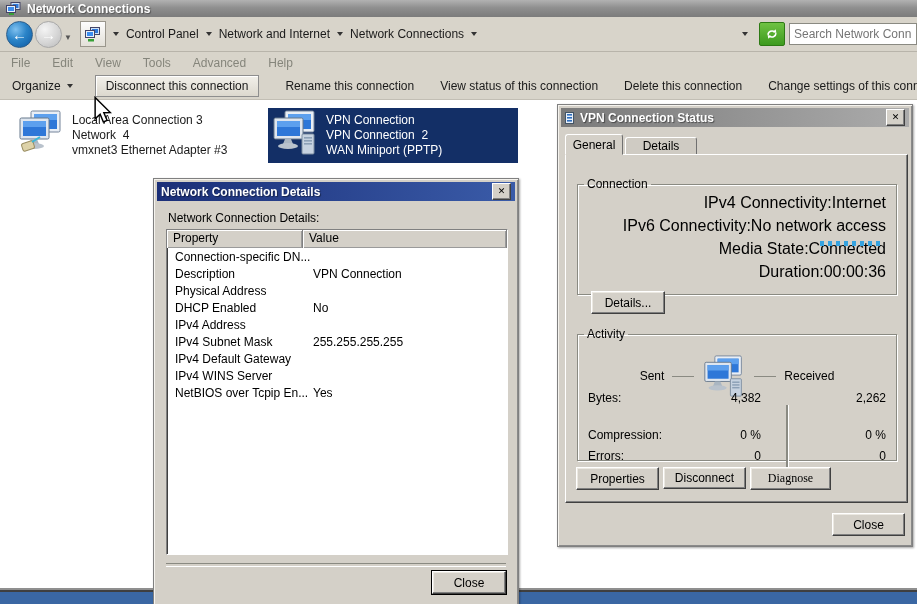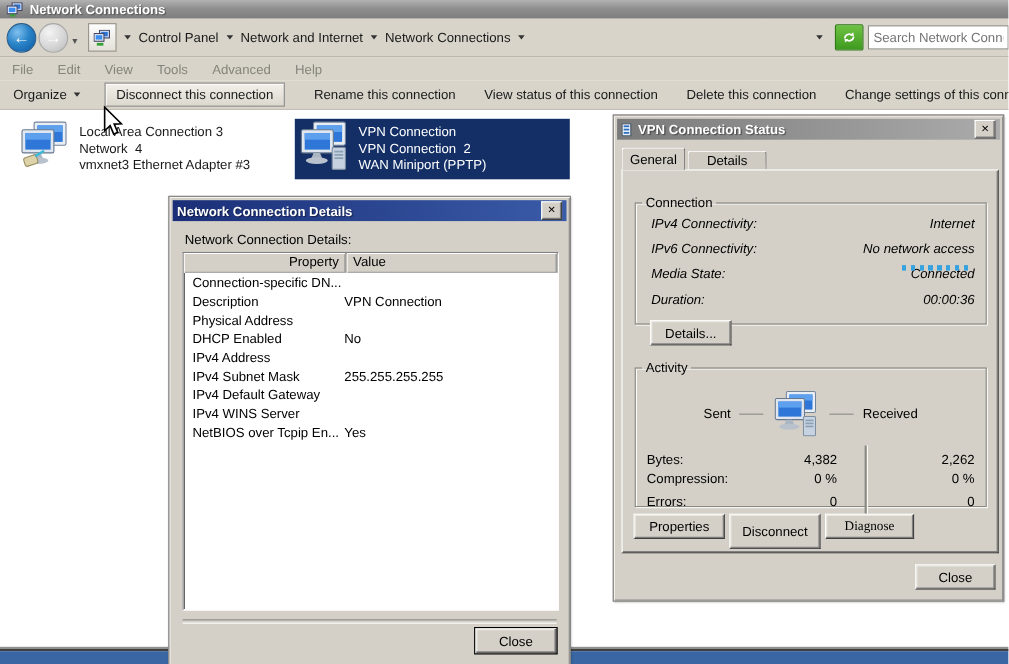--- a/index.html
+++ b/index.html
@@ -78,21 +78,21 @@
   
   .tabpage{position:absolute;left:7px;top:49px;width:341px;height:347px;background:#d4d0c8;
     border:1px solid;border-color:#fff #404040 #404040 #fff;box-shadow:inset -1px -1px 0 #808080;}
   .tab{position:absolute;background:#d4d0c8;border:1px solid;border-color:#fff #707070 #d4d0c8 #fff;
     border-radius:3px 3px 0 0;font-size:12px;display:flex;align-items:center;justify-content:center;box-sizing:border-box;}
   .tab-sel{left:7px;top:29px;width:58px;height:21px;z-index:2;}
   .tab-unsel{left:67px;top:32px;width:72px;height:18px;background:#cfcbc3;}
   fieldset.grp{position:absolute;margin:0;padding:0;border:1px solid #8a8a82;
     box-shadow:1px 1px 0 #fff, inset 1px 1px 0 #fff;}
   fieldset.grp legend{font-size:12px;padding:0 3px;margin-left:6px;}
-  .crow{display:flex;justify-content:space-between;font-size:12px;padding:0 10px 0 14px;height:23px;align-items:center;font-style:italic;}
+  .crow{display:flex;justify-content:flex-end;font-size:16px;padding:0 10px 0 14px;height:23px;align-items:center;}
   .activity-head{position:absolute;left:0;top:14px;width:100%;display:flex;align-items:center;justify-content:center;gap:8px;font-size:12px;}
   .dashline{width:22px;height:1px;background:#8a8a82;}
   .statrow{position:absolute;left:10px;width:298px;display:grid;grid-template-columns:95px 78px 42px 83px;font-size:12px;align-items:center;}
   .statrow .lbl{text-align:left;}
   .statrow .v{text-align:right;}
   .vdivider{position:absolute;left:208px;top:64px;width:2px;height:66px;background:#8a8a82;box-shadow:1px 0 0 #fff;}
   .dotted-annot{position:absolute;width:60px;height:5px;
     background:repeating-linear-gradient(90deg,#35a3e0 0 4px,transparent 4px 8px);}
 </style>
 </head>
@@ -281,56 +281,56 @@
               <rect x="30" y="26" width="12" height="19" rx="1" fill="#c6d2e0" stroke="#7c8da0"></rect>
               <rect x="32" y="29" width="8" height="1.6" fill="#8ca0b6"></rect>
               <rect x="32" y="32" width="8" height="1.6" fill="#8ca0b6"></rect>
               <rect x="32" y="35" width="8" height="1.6" fill="#8ca0b6"></rect>
             </svg>
         </span>
         <span class="dashline"></span>
         <span>Received</span>
       </div>
       <div class="vdivider"></div>
-      <div class="statrow" style="top:70px;">
+      <div class="statrow" style="top:50px;">
         <span class="lbl">Bytes:</span>
         <span class="v">4,382</span>
         <span></span>
         <span class="v">2,262</span>
       </div>
       <div class="statrow" style="top:87px;">
         <span class="lbl">Compression:</span>
         <span class="v">0 %</span>
         <span></span>
         <span class="v">0 %</span>
       </div>
       <div class="statrow" style="top:108px;">
         <span class="lbl">Errors:</span>
         <span class="v">0</span>
         <span></span>
         <span class="v">0</span>
       </div>
     </fieldset>
 
     <div class="btn" style="position:absolute;left:18px;top:362px;width:83px;height:23px;">Properties</div>
-    <div class="btn" style="position:absolute;left:105px;top:362px;width:83px;height:32px;">Disconnect</div>
+    <div class="btn" style="position:absolute;left:105px;top:362px;width:83px;height:22px;">Disconnect</div>
     <div class="btn" style="position:absolute;left:192px;top:362px;width:81px;height:23px;font-family:Liberation Serif, serif;">Diagnose</div>
     <div class="btn" style="position:absolute;left:274px;top:408px;width:73px;height:23px;">Close</div>
   </div>
 
   <div class="dlg" style="left:153px;top:178px;width:364px;height:430px;">
     <div class="dlgtitle title-blue">
       <span class="txt">Network Connection Details</span>
       <div class="xbtn">✕</div>
     </div>
     <div style="position:absolute;left:14px;top:32px;font-size:12px;">Network Connection Details:</div>
 
     <div class="sunken" style="position:absolute;left:12px;top:50px;width:340px;height:324px;overflow:hidden;">
       <div class="lvheader">
-        <div class="hcell" style="width:148px;text-align:right;">Property</div>
+        <div class="hcell" style="width:136px;">Property</div>
         <div class="hcell" style="flex:1;">Value</div>
       </div>
       <div class="lvrow">
           <span class="c1">Connection-specific DN...</span>
           <span class="c2"></span>
         </div>
       <div class="lvrow">
           <span class="c1">Description</span>
           <span class="c2">VPN Connection</span>
         </div>

